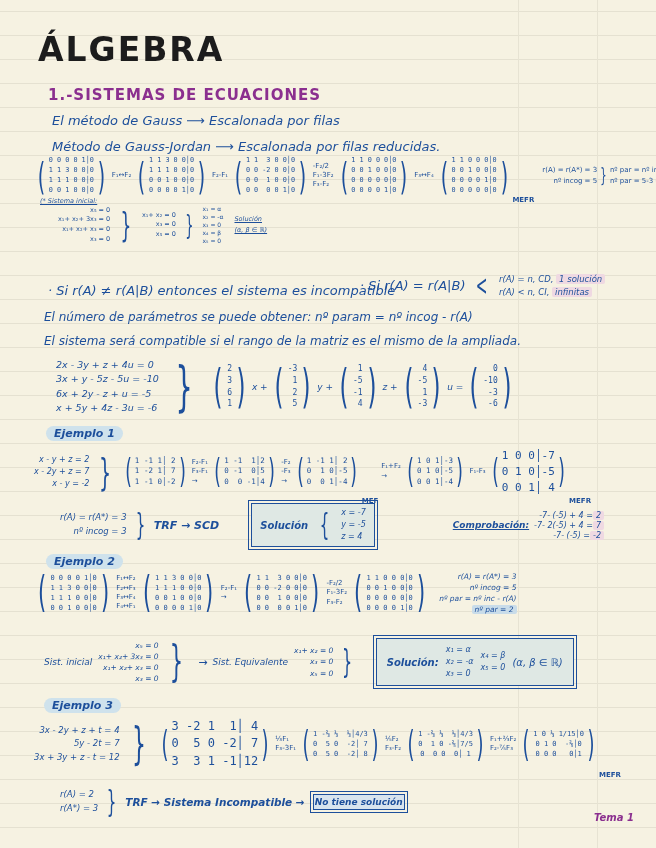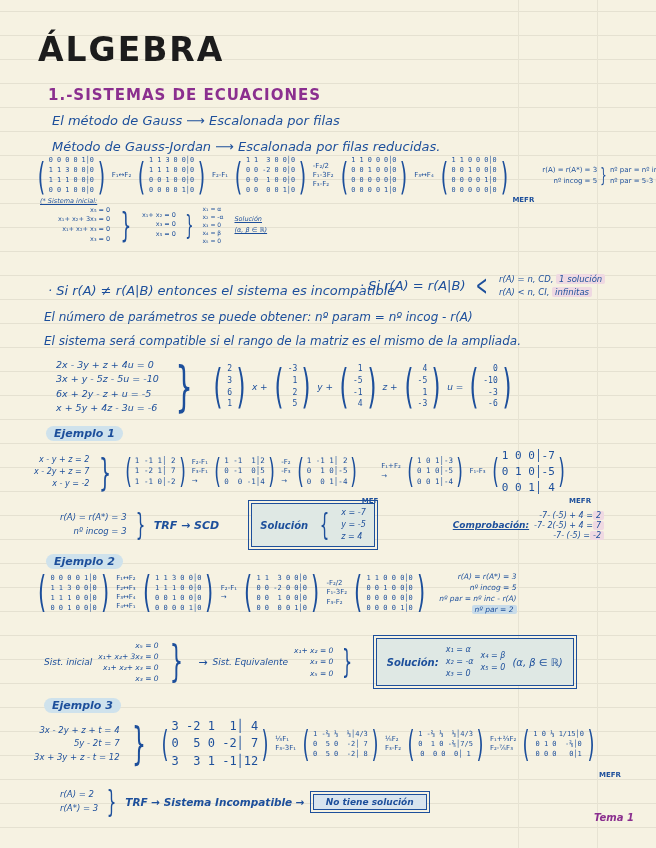--- a/index.html
+++ b/index.html
@@ -394,20 +394,20 @@
         <span class="fence pr" style="font-size:36px;"></span>
       </span>
     <span class="sub">MEFR</span>
   </div>
 
   <div class="abs row" style="left:60px;top:788px;">
     <span class="pre" style="font-size:8.5px;line-height:1.6;font-style:italic;">r(A) = 2
 r(A*) = 3</span>
     <span class="fence rb" style="font-size:30px;margin:0 4px;"></span>
     <span style="font-size:10.5px;font-weight:bold;font-style:italic;margin-right:8px;">TRF → Sistema Incompatible →</span>
-    <span class="solbox" style="background:#d8e4ee;padding:2px 12px;">
+    <span class="solbox" style="background:#d8e4ee;padding:2px 1px;">
       <span style="font-size:9px;font-weight:bold;font-style:italic;">No tiene solución</span>
     </span>
   </div>
 
   <span class="abs footer" style="left:594px;top:812px;">Tema 1</span>
 
 </div>
 
 </body></html>

